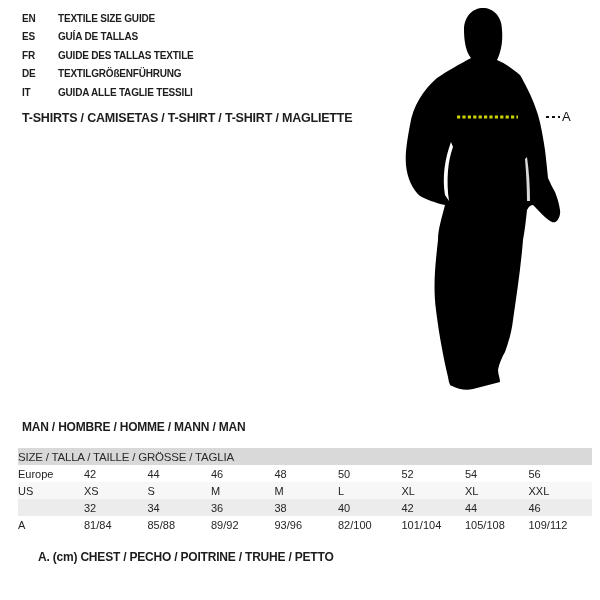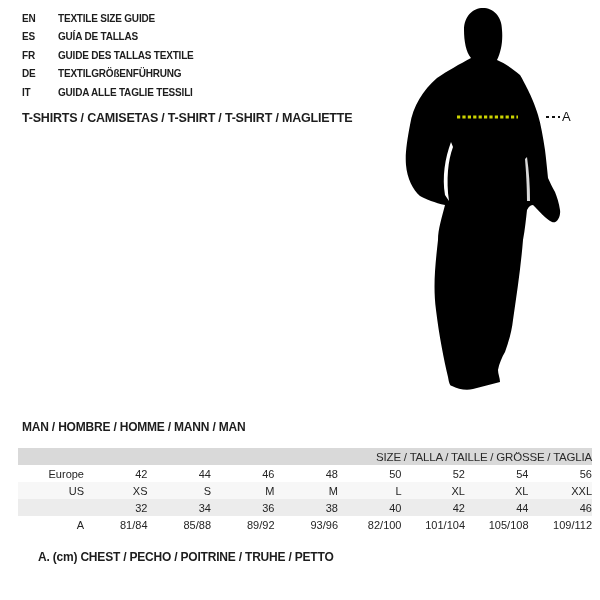--- a/index.html
+++ b/index.html
@@ -23,21 +23,21 @@
   .lang-code{width:36px;flex:0 0 36px;}
   .categories{position:absolute;left:22px;top:109px;font-weight:bold;font-size:12.5px;line-height:19px;letter-spacing:-0.2px;}
   .figure-svg{position:absolute;left:400px;top:5px;width:175px;height:395px;}
   .measure-label{position:absolute;left:562px;top:109px;font-size:13px;color:#111;}
   .section-heading{position:absolute;left:22px;top:420px;font-weight:bold;font-size:12px;letter-spacing:-0.2px;}
   table.size-table{
     position:absolute;left:18px;top:448px;width:574px;
     border-collapse:collapse;table-layout:fixed;
     font-size:11px;color:#242424;
   }
-  table.size-table td{text-align:right;height:17px;padding:0;font-weight:normal;white-space:nowrap;}
+  table.size-table td{text-align:left;height:17px;padding:0;font-weight:normal;white-space:nowrap;}
   td.table-header-cell{
     background:var(--header-bg);
     text-align:left;height:15px;padding-left:4px;
     font-size:11.5px;letter-spacing:-0.2px;color:#2a2a2a;
   }
   td.label-cell{text-align:left;padding-left:4px;}
   col.label-col{width:66px;}
   tr.row-1{background:var(--row-us-bg);}
   tr.row-2{background:var(--row-alt-bg);}
   .footnote{position:absolute;left:38px;top:550px;font-weight:bold;font-size:12px;letter-spacing:-0.2px;}

